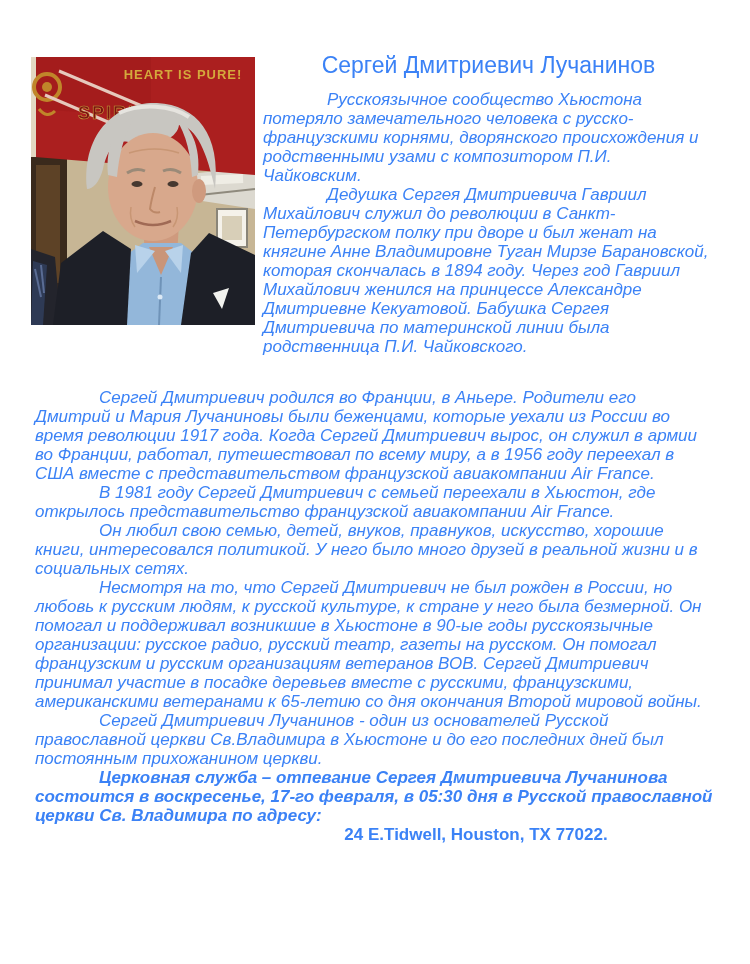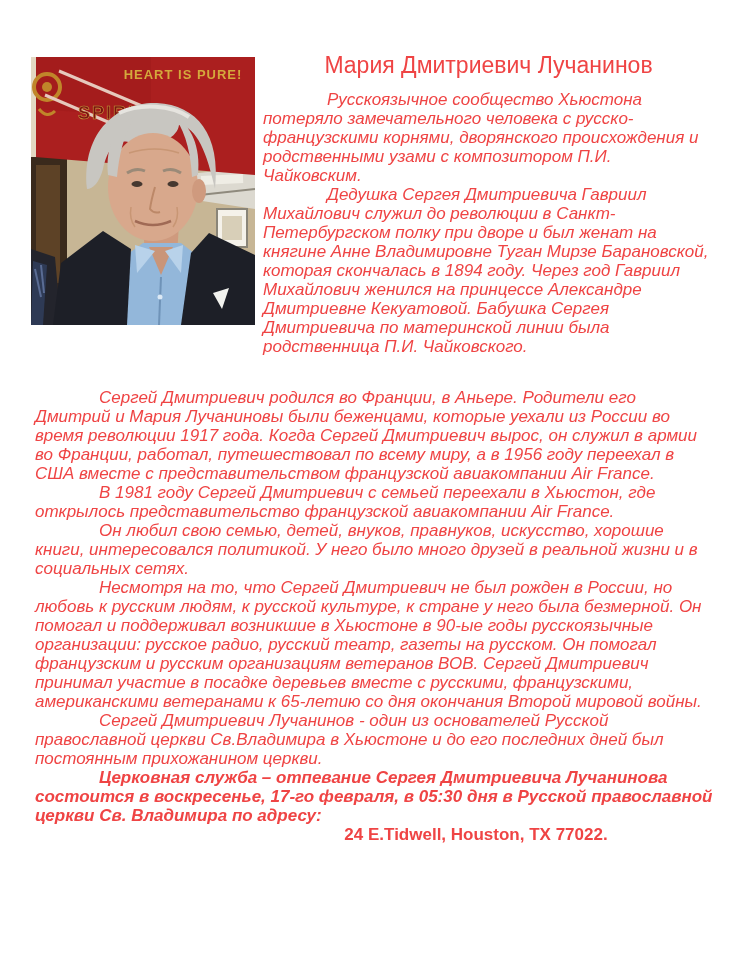--- a/index.html
+++ b/index.html
@@ -2,21 +2,21 @@
 <html><head>
 <meta charset="utf-8">
 <style>
   html,body { margin:0; padding:0; background:#ffffff; }
   .page {
     position:relative;
     width:750px;
     height:964px;
     background:#ffffff;
     font-family:"Liberation Sans","DejaVu Sans",sans-serif;
-    color:#ef4444;
+    color:#3b82f6;
     overflow:hidden;
   }
   .content {
     padding:51px 36px 0 35px;
     font-size:17px;
     line-height:19px;
   }
   .photo-float {
     float:left;
     width:224px;
@@ -119,21 +119,21 @@
         <ellipse cx="106" cy="127" rx="5.5" ry="3" fill="#463830"></ellipse>
         <ellipse cx="142" cy="127" rx="5.5" ry="3" fill="#463830"></ellipse>
         <path d="M124,130 q-4,14 -5,22 q4,5 10,3" stroke="#bc8868" stroke-width="2" fill="none"></path>
         <path d="M104,164 q18,8 36,0" stroke="#a06a55" stroke-width="2.5" fill="none"></path>
         <path d="M100,150 q-2,12 4,20" stroke="#c89674" stroke-width="1.5" fill="none"></path>
         <path d="M146,150 q2,12 -4,20" stroke="#c89674" stroke-width="1.5" fill="none"></path>
         <path d="M98,96 q26,-8 50,0" stroke="#c89674" stroke-width="1.5" fill="none"></path>
       </svg>
     </div>
 
-    <h1 class="doc-title">Мария Дмитриевич Лучанинов</h1>
+    <h1 class="doc-title">Сергей Дмитриевич Лучанинов</h1>
 
     <p class="para para-first">Русскоязычное сообщество Хьюстона потеряло замечательного человека с русско-французскими корнями, дворянского происхождения и родственными узами с композитором П.И. Чайковским.</p>
     <p class="para">Дедушка Сергея Дмитриевича Гавриил Михайлович  служил до революции в Санкт-Петербургском полку при дворе и был женат на княгине  Анне Владимировне  Туган Мирзе Барановской, которая скончалась в 1894 году. Через год Гавриил Михайлович женился на принцессе Александре Дмитриевне Кекуатовой. Бабушка Сергея Дмитриевича по материнской линии была родственница П.И. Чайковского.</p>
     <p class="para para-clear">Сергей Дмитриевич родился во Франции, в Аньере. Родители его Дмитрий и Мария Лучаниновы были  беженцами, которые уехали из России во время революции 1917 года. Когда Сергей Дмитриевич вырос, он служил в армии во Франции, работал, путешествовал по всему миру, а в 1956 году переехал в США вместе с представительством французской авиакомпании Air France.</p>
     <p class="para">В 1981 году Сергей Дмитриевич с  семьей переехали в Хьюстон, где открылось представительство французской авиакомпании Air France.</p>
     <p class="para">Он любил свою семью, детей, внуков, правнуков,  искусство, хорошие книги, интересовался политикой. У него было много друзей в реальной жизни и в социальных сетях.</p>
     <p class="para">Несмотря на то, что Сергей Дмитриевич не был рожден в России, но любовь к русским людям, к русской культуре, к стране у него была безмерной. Он помогал и поддерживал возникшие в Хьюстоне в 90-ые годы русскоязычные организации: русское радио, русский театр, газеты на русском. Он помогал французским и русским организациям ветеранов ВОВ. Сергей Дмитриевич принимал участие в посадке деревьев вместе с русскими, французскими, американскими ветеранами к 65-летию со дня окончания Второй мировой войны.</p>
     <p class="para">Сергей Дмитриевич Лучанинов -  один из основателей Русской православной церкви Св.Владимира в Хьюстоне и до его последних дней был постоянным прихожанином церкви.</p>
     <p class="para para-bold">Церковная служба – отпевание  Сергея Дмитриевича Лучанинова состоится в воскресенье, 17-го февраля, в 05:30 дня  в Русской православной церкви Св. Владимира по адресу:</p>
     <p class="para-address">24 E.Tidwell, Houston, TX 77022.</p>

